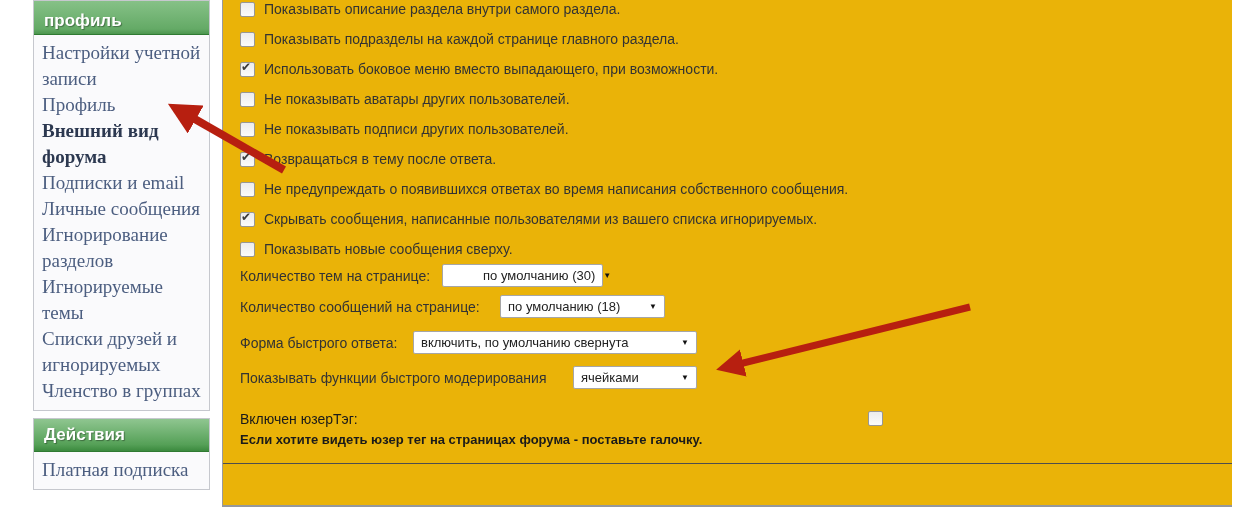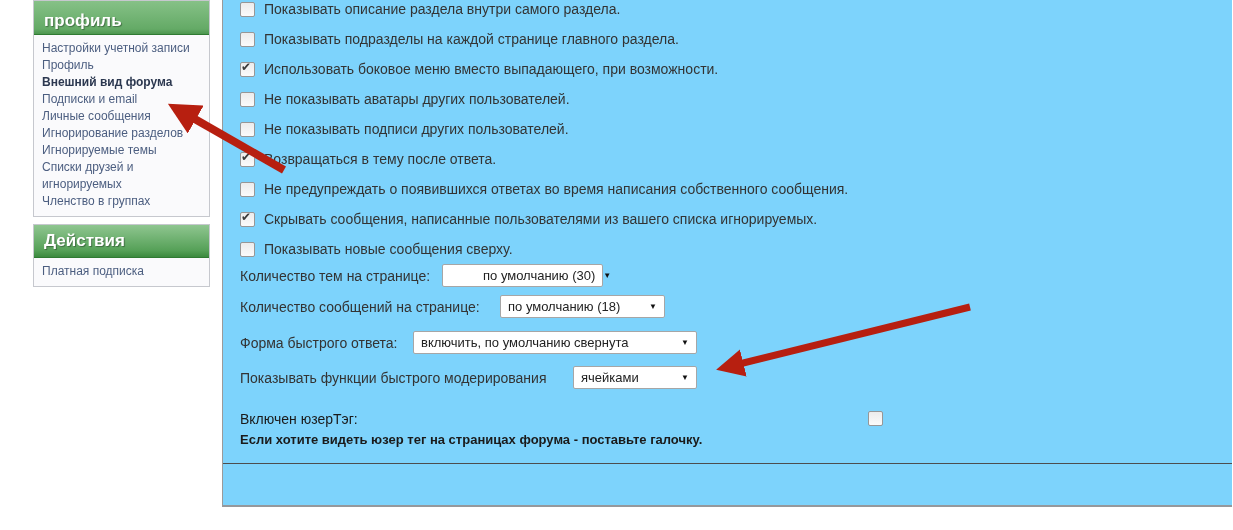--- a/index.html
+++ b/index.html
@@ -11,27 +11,27 @@
   .sidebar{position:absolute;left:33px;top:0;width:177px;border-radius:14px;}
   .sb-box{border:1px solid #c6c8ce;background:#fafafc;box-sizing:border-box;}
   .sb-header{color:#fff;font-weight:bold;font-size:17px;padding:0 10px;
     text-shadow:1px 1px 1px rgba(0,0,0,0.35);
     background:linear-gradient(to bottom,#8fc690,#55a057 80%,#3b8a3e);
     border-bottom:1px solid #2f7a32;}
   .sb-header.cut{height:30px;display:flex;align-items:flex-end;padding-bottom:3px;
     background:linear-gradient(to bottom,#86c187,#64aa66 85%,#4c964f);}
   .sb-header.full{height:32px;display:flex;align-items:center;}
   .sb-body{padding:5px 6px 6px 8px;}
-  .sb-link{display:block;font-size:12px;line-height:17px;color:#4c5e80;text-decoration:none;cursor:pointer;}
+  .sb-link{display:block;font-size:19px;line-height:26px;color:#4c5e80;text-decoration:none;cursor:pointer;font-family:Liberation Serif, serif;}
   .sb-link.active{font-weight:bold;color:#2c3850;}
   .sb-box.actions{margin-top:7px;}
 
   
   .panel{position:absolute;left:222px;top:0;width:1009px;height:505px;
-    background:#7dd3fc;border-left:1px solid #9a9a9a;border-bottom:2px solid #95989c;}
+    background:#eab308;border-left:1px solid #9a9a9a;border-bottom:2px solid #95989c;}
   .cb-list{margin-top:-6px;}
   .cb-row{display:flex;align-items:center;height:30px;padding-left:17px;
     font-size:14px;color:#333;}
   .cb{width:13px;height:13px;border:1px solid #979797;border-radius:2px;flex:none;
     background:linear-gradient(#ececec,#fbfbfb);display:inline-block;position:relative;cursor:pointer;}
   .cb.checked::after{content:"\2714";position:absolute;left:0px;top:-3px;font-size:12px;color:#3a3a3a;}
   .cb-label{margin-left:9px;}
 
   .sel-row{position:relative;margin-left:17px;}
   .sel-row-1{height:25px;margin-bottom:6px;}

